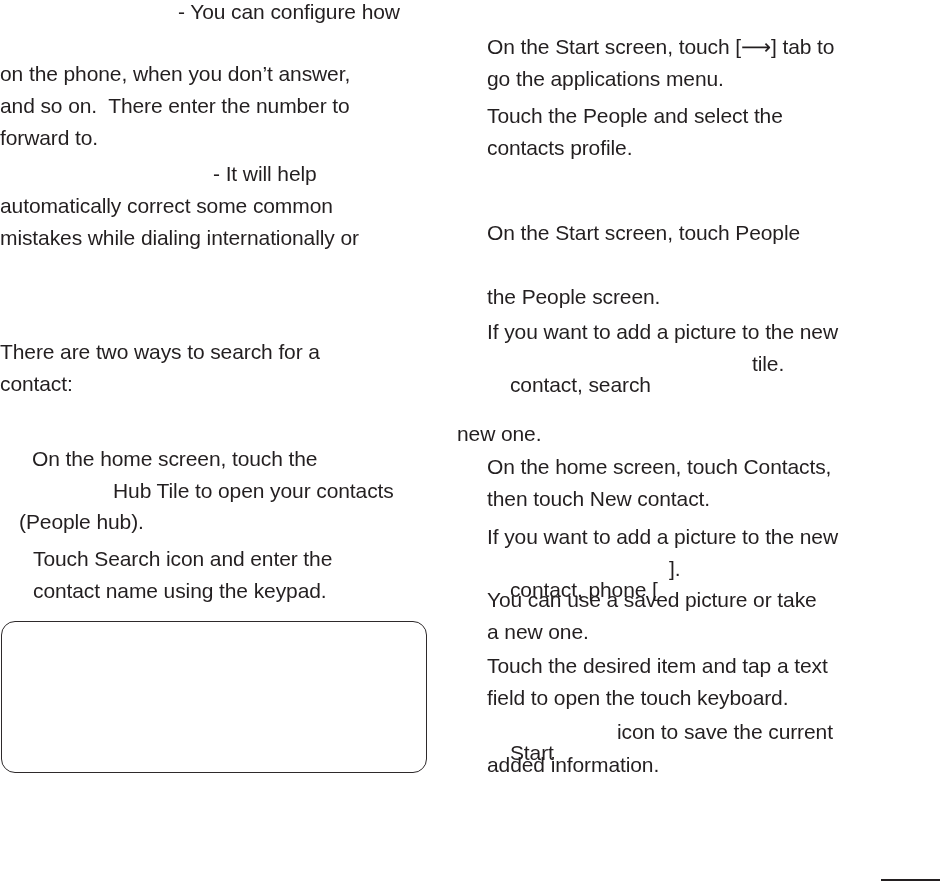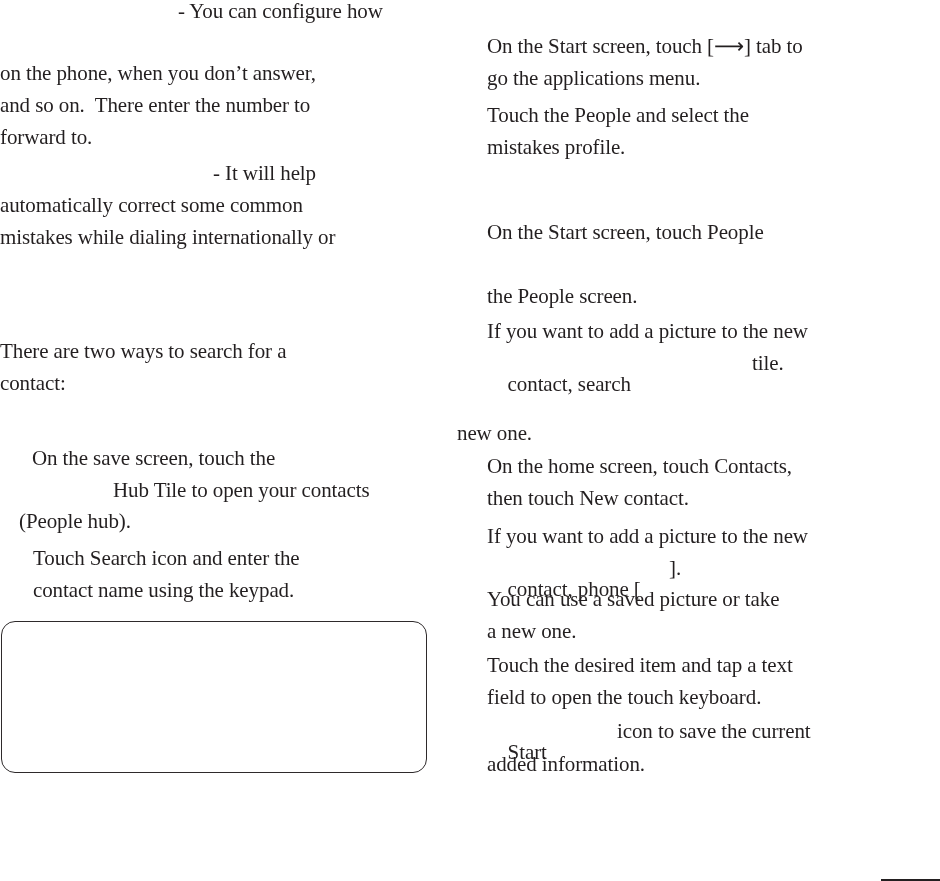--- a/index.html
+++ b/index.html
@@ -1,21 +1,21 @@
 <!DOCTYPE html>
 <html><head>
 <meta charset="utf-8">
 <style>
   html,body{margin:0;padding:0;background:#ffffff;}
   .page{
     position:relative;
     width:940px;height:881px;
     background:#ffffff;
     overflow:hidden;
-    font-family:Liberation Serif, serif;
+    font-family:Liberation Sans, sans-serif;
   }
   .ln{
     position:absolute;
     font-size:21px;
     line-height:21px;
     color:#231f20;
     white-space:pre;
     letter-spacing:-0.1px;
   }
   .ln .seg{position:absolute;top:0;white-space:pre;}
@@ -44,34 +44,34 @@
   <div class="ln" style="left:0px;top:95px">and so on.  There enter the number to</div>
   <div class="ln" style="left:0px;top:127px">forward to.</div>
 
   <div class="ln" style="left:213px;top:163px">- It will help</div>
   <div class="ln" style="left:0px;top:195px">automatically correct some common</div>
   <div class="ln" style="left:0px;top:227px">mistakes while dialing internationally or</div>
 
   <div class="ln" style="left:0px;top:341px">There are two ways to search for a</div>
   <div class="ln" style="left:0px;top:373px">contact:</div>
 
-  <div class="ln" style="left:32px;top:448px">On the save screen, touch the</div>
+  <div class="ln" style="left:32px;top:448px">On the home screen, touch the</div>
   <div class="ln" style="left:113px;top:480px">Hub Tile to open your contacts</div>
   <div class="ln" style="left:19px;top:511px">(People hub).</div>
 
   <div class="ln" style="left:33px;top:548px">Touch Search icon and enter the</div>
   <div class="ln" style="left:33px;top:580px">contact name using the keypad.</div>
 
   <div class="note-box"></div>
 
   <div class="ln" style="left:487px;top:36px">On the Start screen, touch [⟶] tab to</div>
   <div class="ln" style="left:487px;top:68px">go the applications menu.</div>
 
   <div class="ln" style="left:487px;top:105px">Touch the People and select the</div>
-  <div class="ln" style="left:487px;top:137px">mistakes profile.</div>
+  <div class="ln" style="left:487px;top:137px">contacts profile.</div>
 
   <div class="ln" style="left:487px;top:222px">On the Start screen, touch People</div>
   <div class="ln" style="left:487px;top:286px">the People screen.</div>
 
   <div class="ln" style="left:487px;top:321px">If you want to add a picture to the new</div>
   <div class="ln" style="left:487px;top:353px">
     <span>contact, search</span>
     <span class="seg" style="left:265px">tile.</span>
   </div>
 

